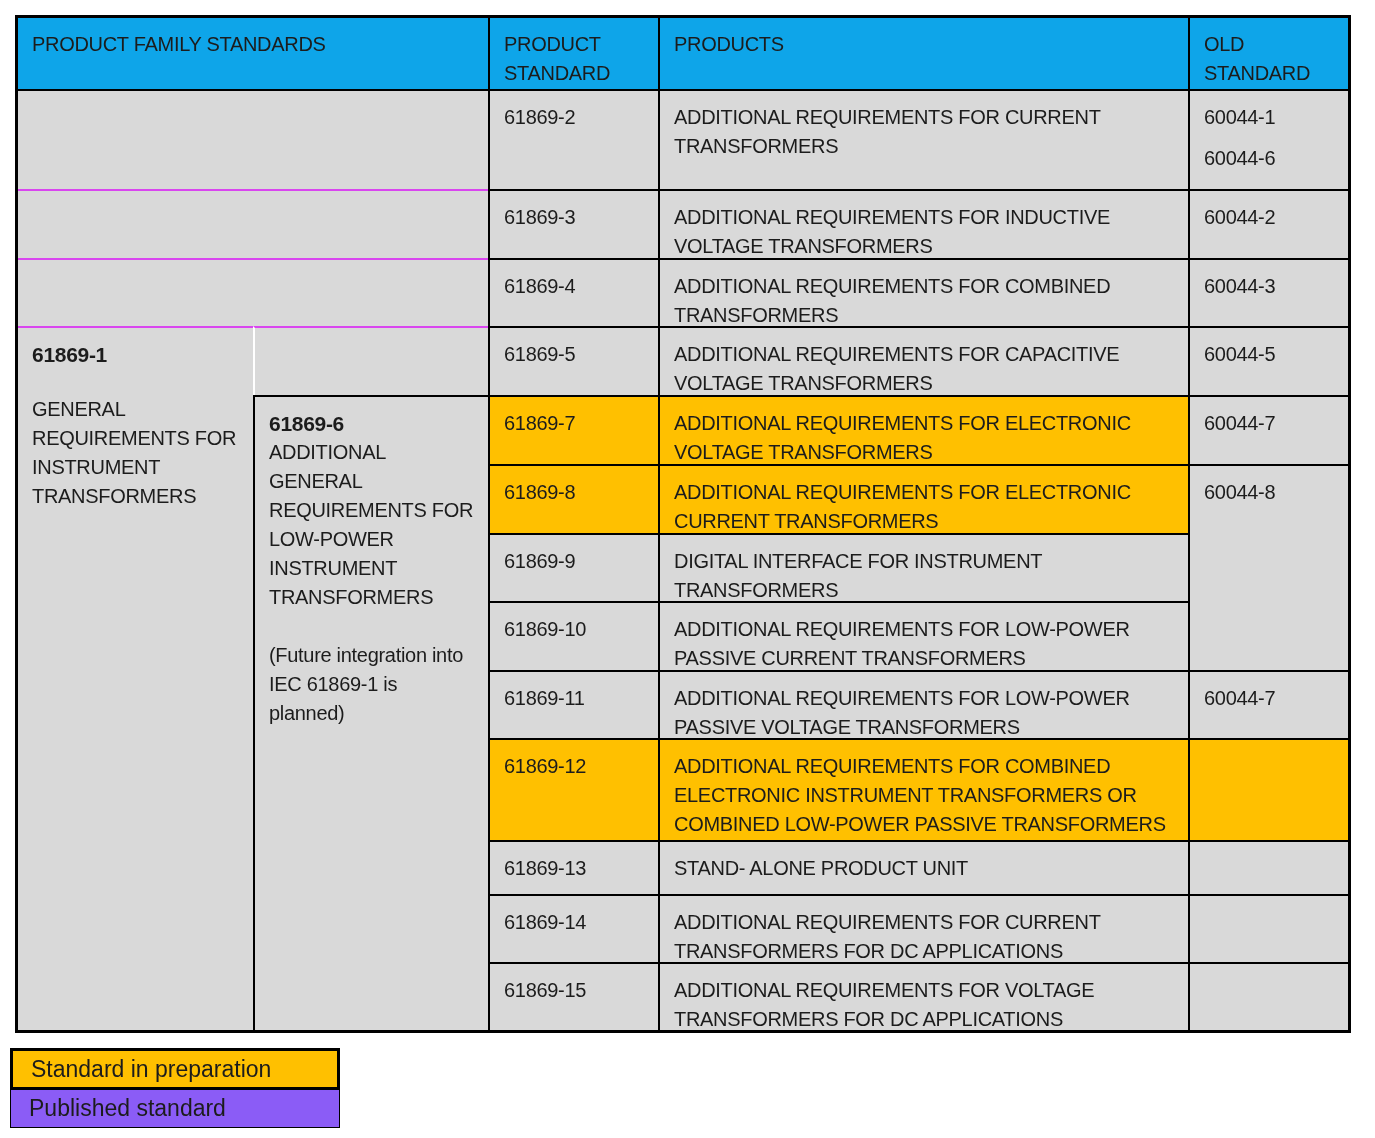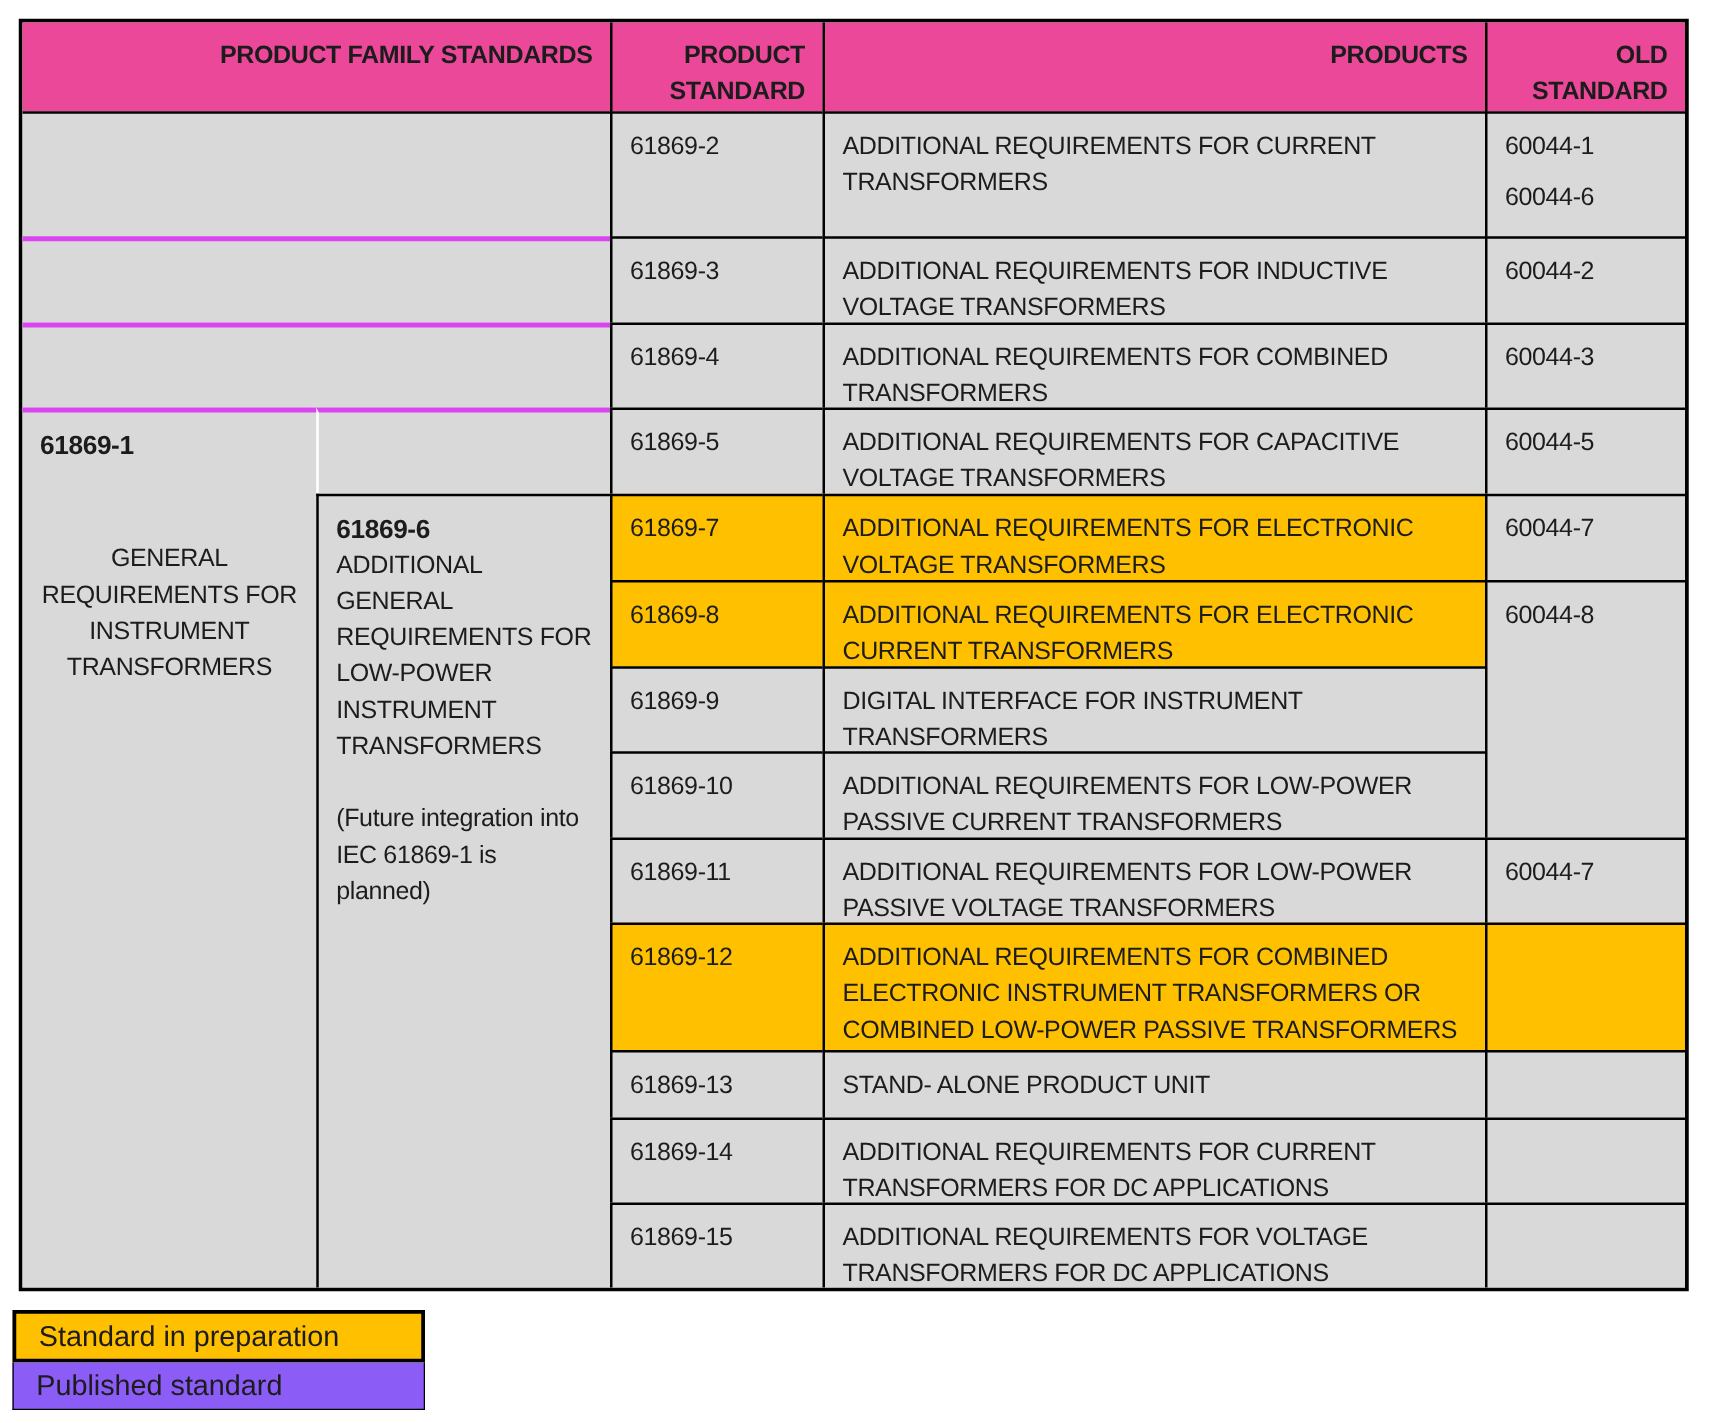--- a/index.html
+++ b/index.html
@@ -24,27 +24,27 @@
   }
   .cell {
     padding: 12px 14px;
     font-size: 20px;
     line-height: 29px;
     letter-spacing: -0.3px;
     overflow: hidden;
   }
   .pub  { background: #D9D9D9; }
   .prep { background: #FFC000; }
-  .hdr  { background: #ec4899; font-weight: bold; text-align: right; }
+  .hdr  { background: #0ea5e9; font-weight: normal; }
   .bt { border-top: 2px solid #000; }
   .bl { border-left: 2px solid #000; }
-  .wt { border-top: 4px solid #d946ef; }
+  .wt { border-top: 2px solid #d946ef; }
   .wl { border-left: 2px solid #fff; }
   .code { font-weight: bold; font-size: 21px; }
-  .f1-desc { margin-top: 62px; text-align: center; }
+  .f1-desc { margin-top: 26px; }
   .f6-desc { }
   .f6-note { margin-top: 29px; }
   .old-second { display: block; margin-top: 12px; }
   .legend {
     position: absolute;
     left: 10px;
     top: 1048px;
     width: 330px;
     border-radius: 22px;
   }

